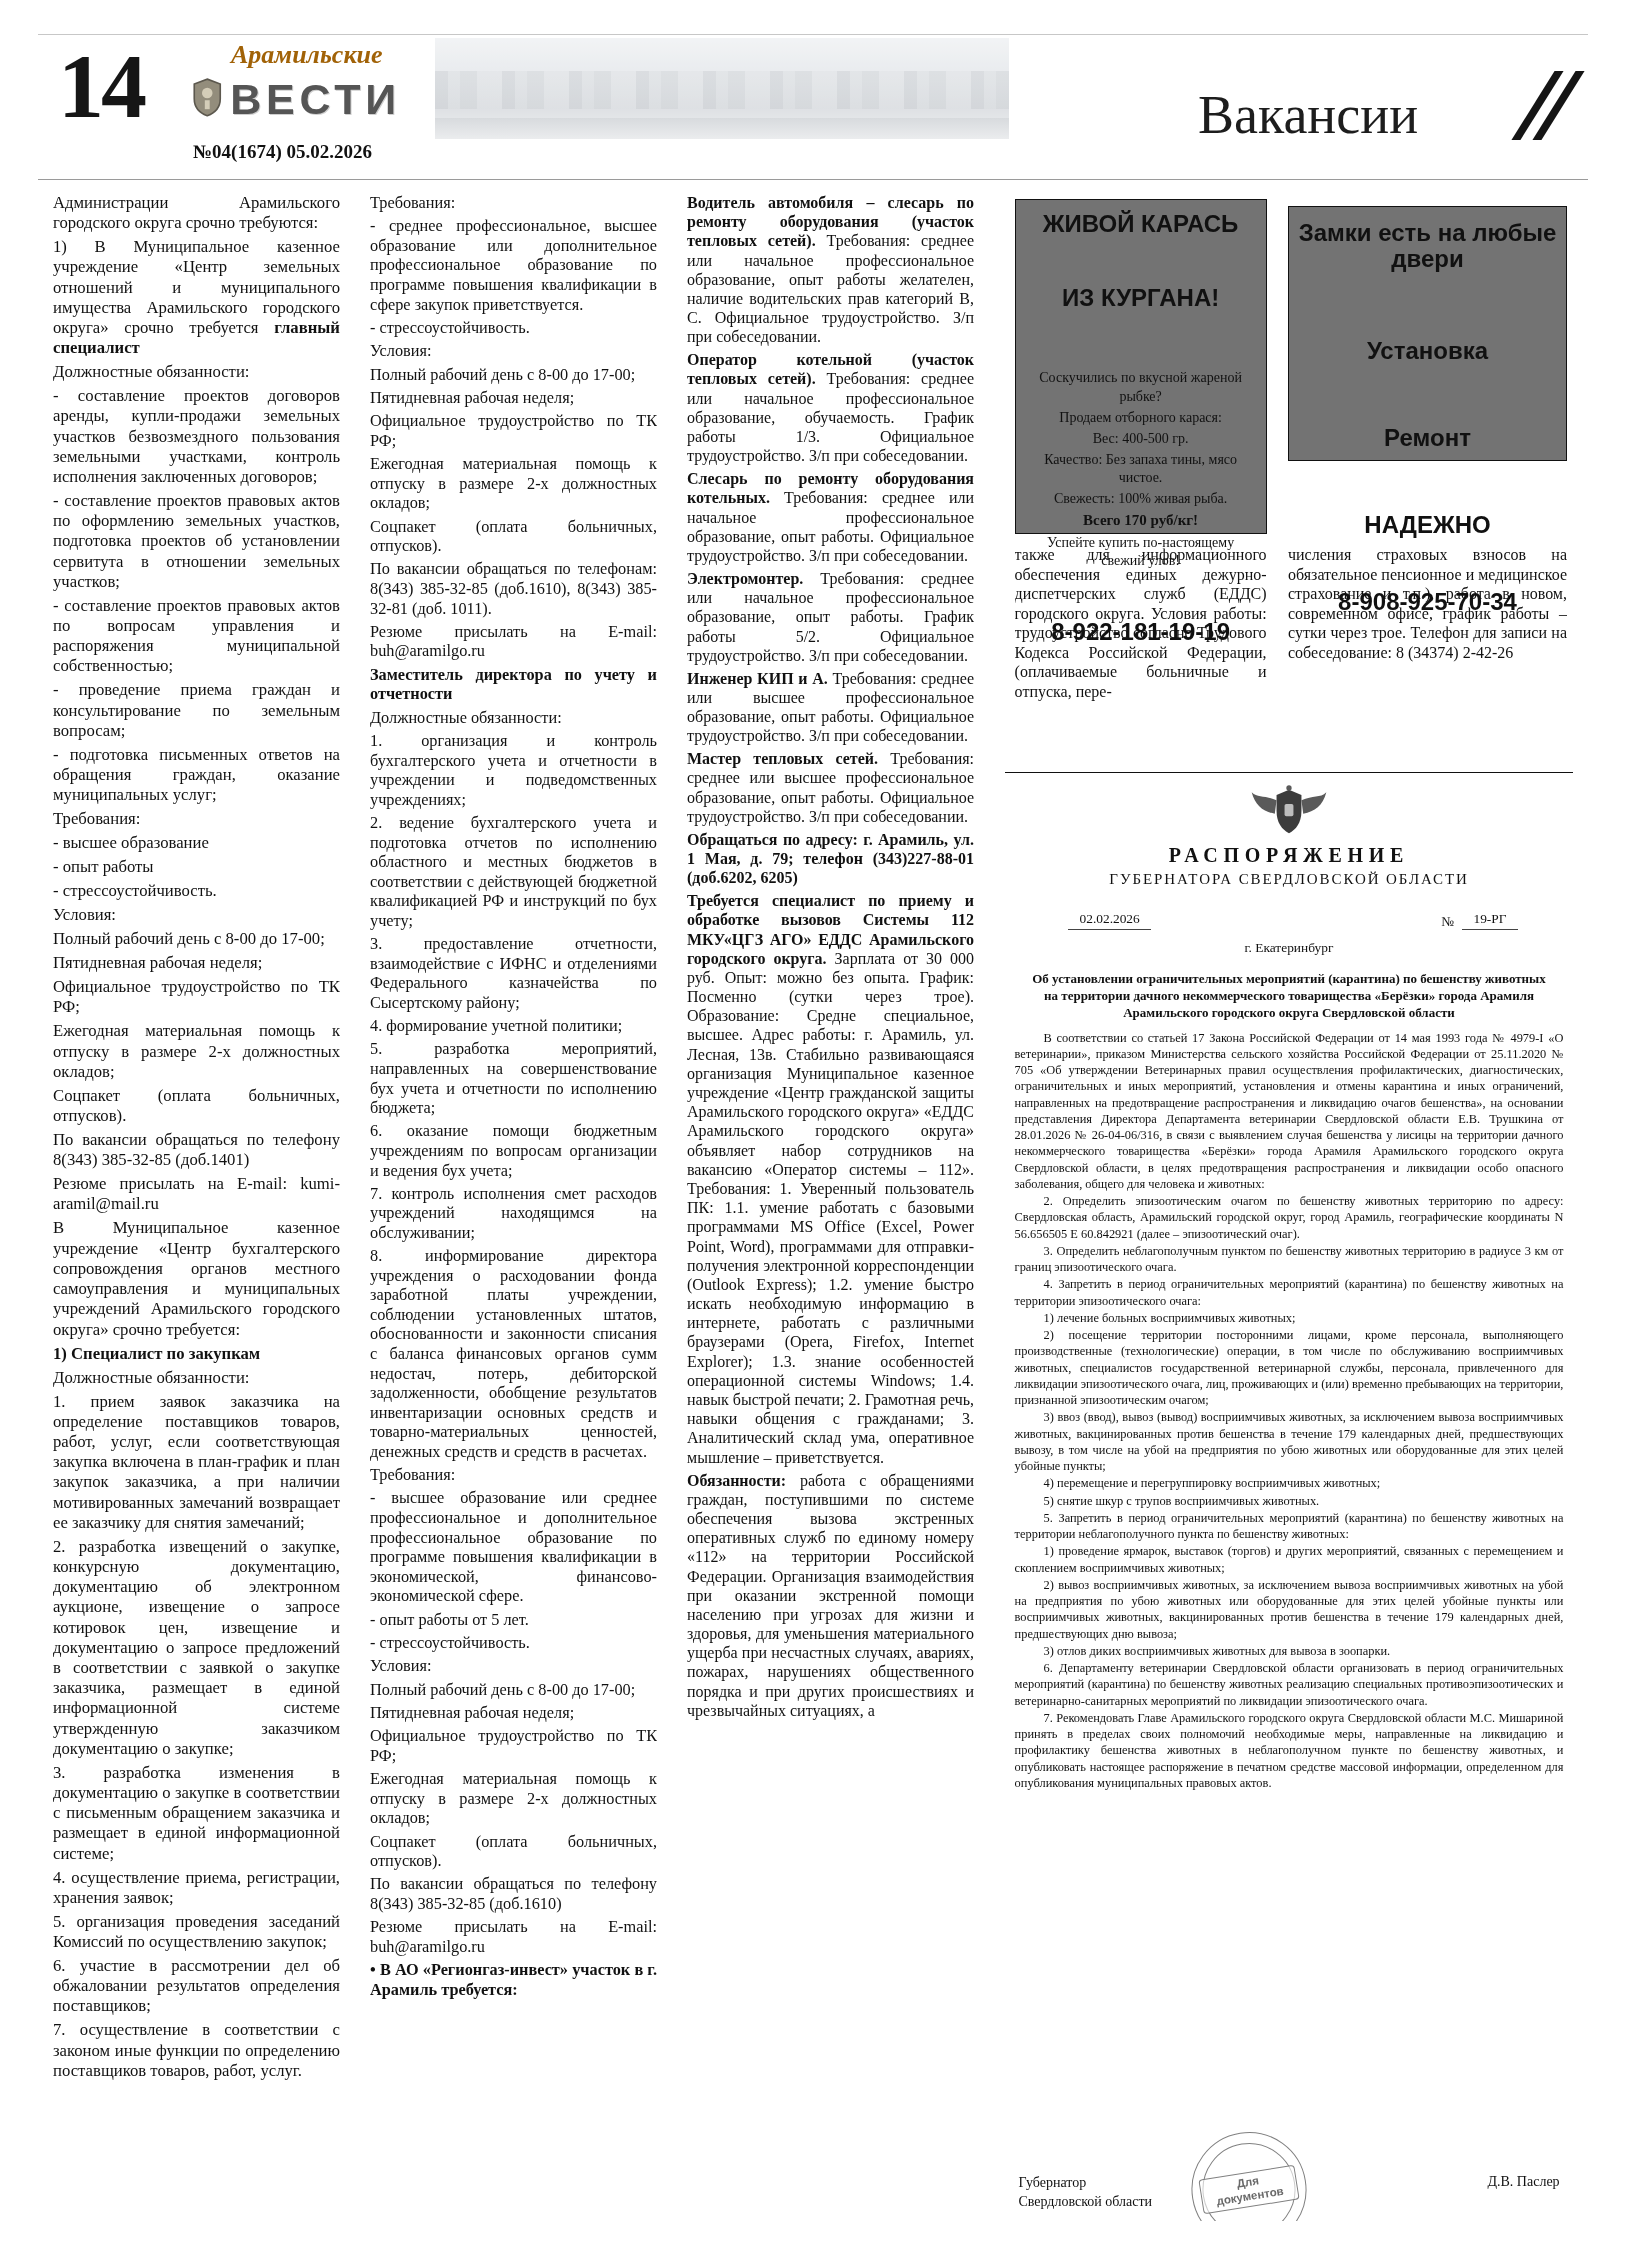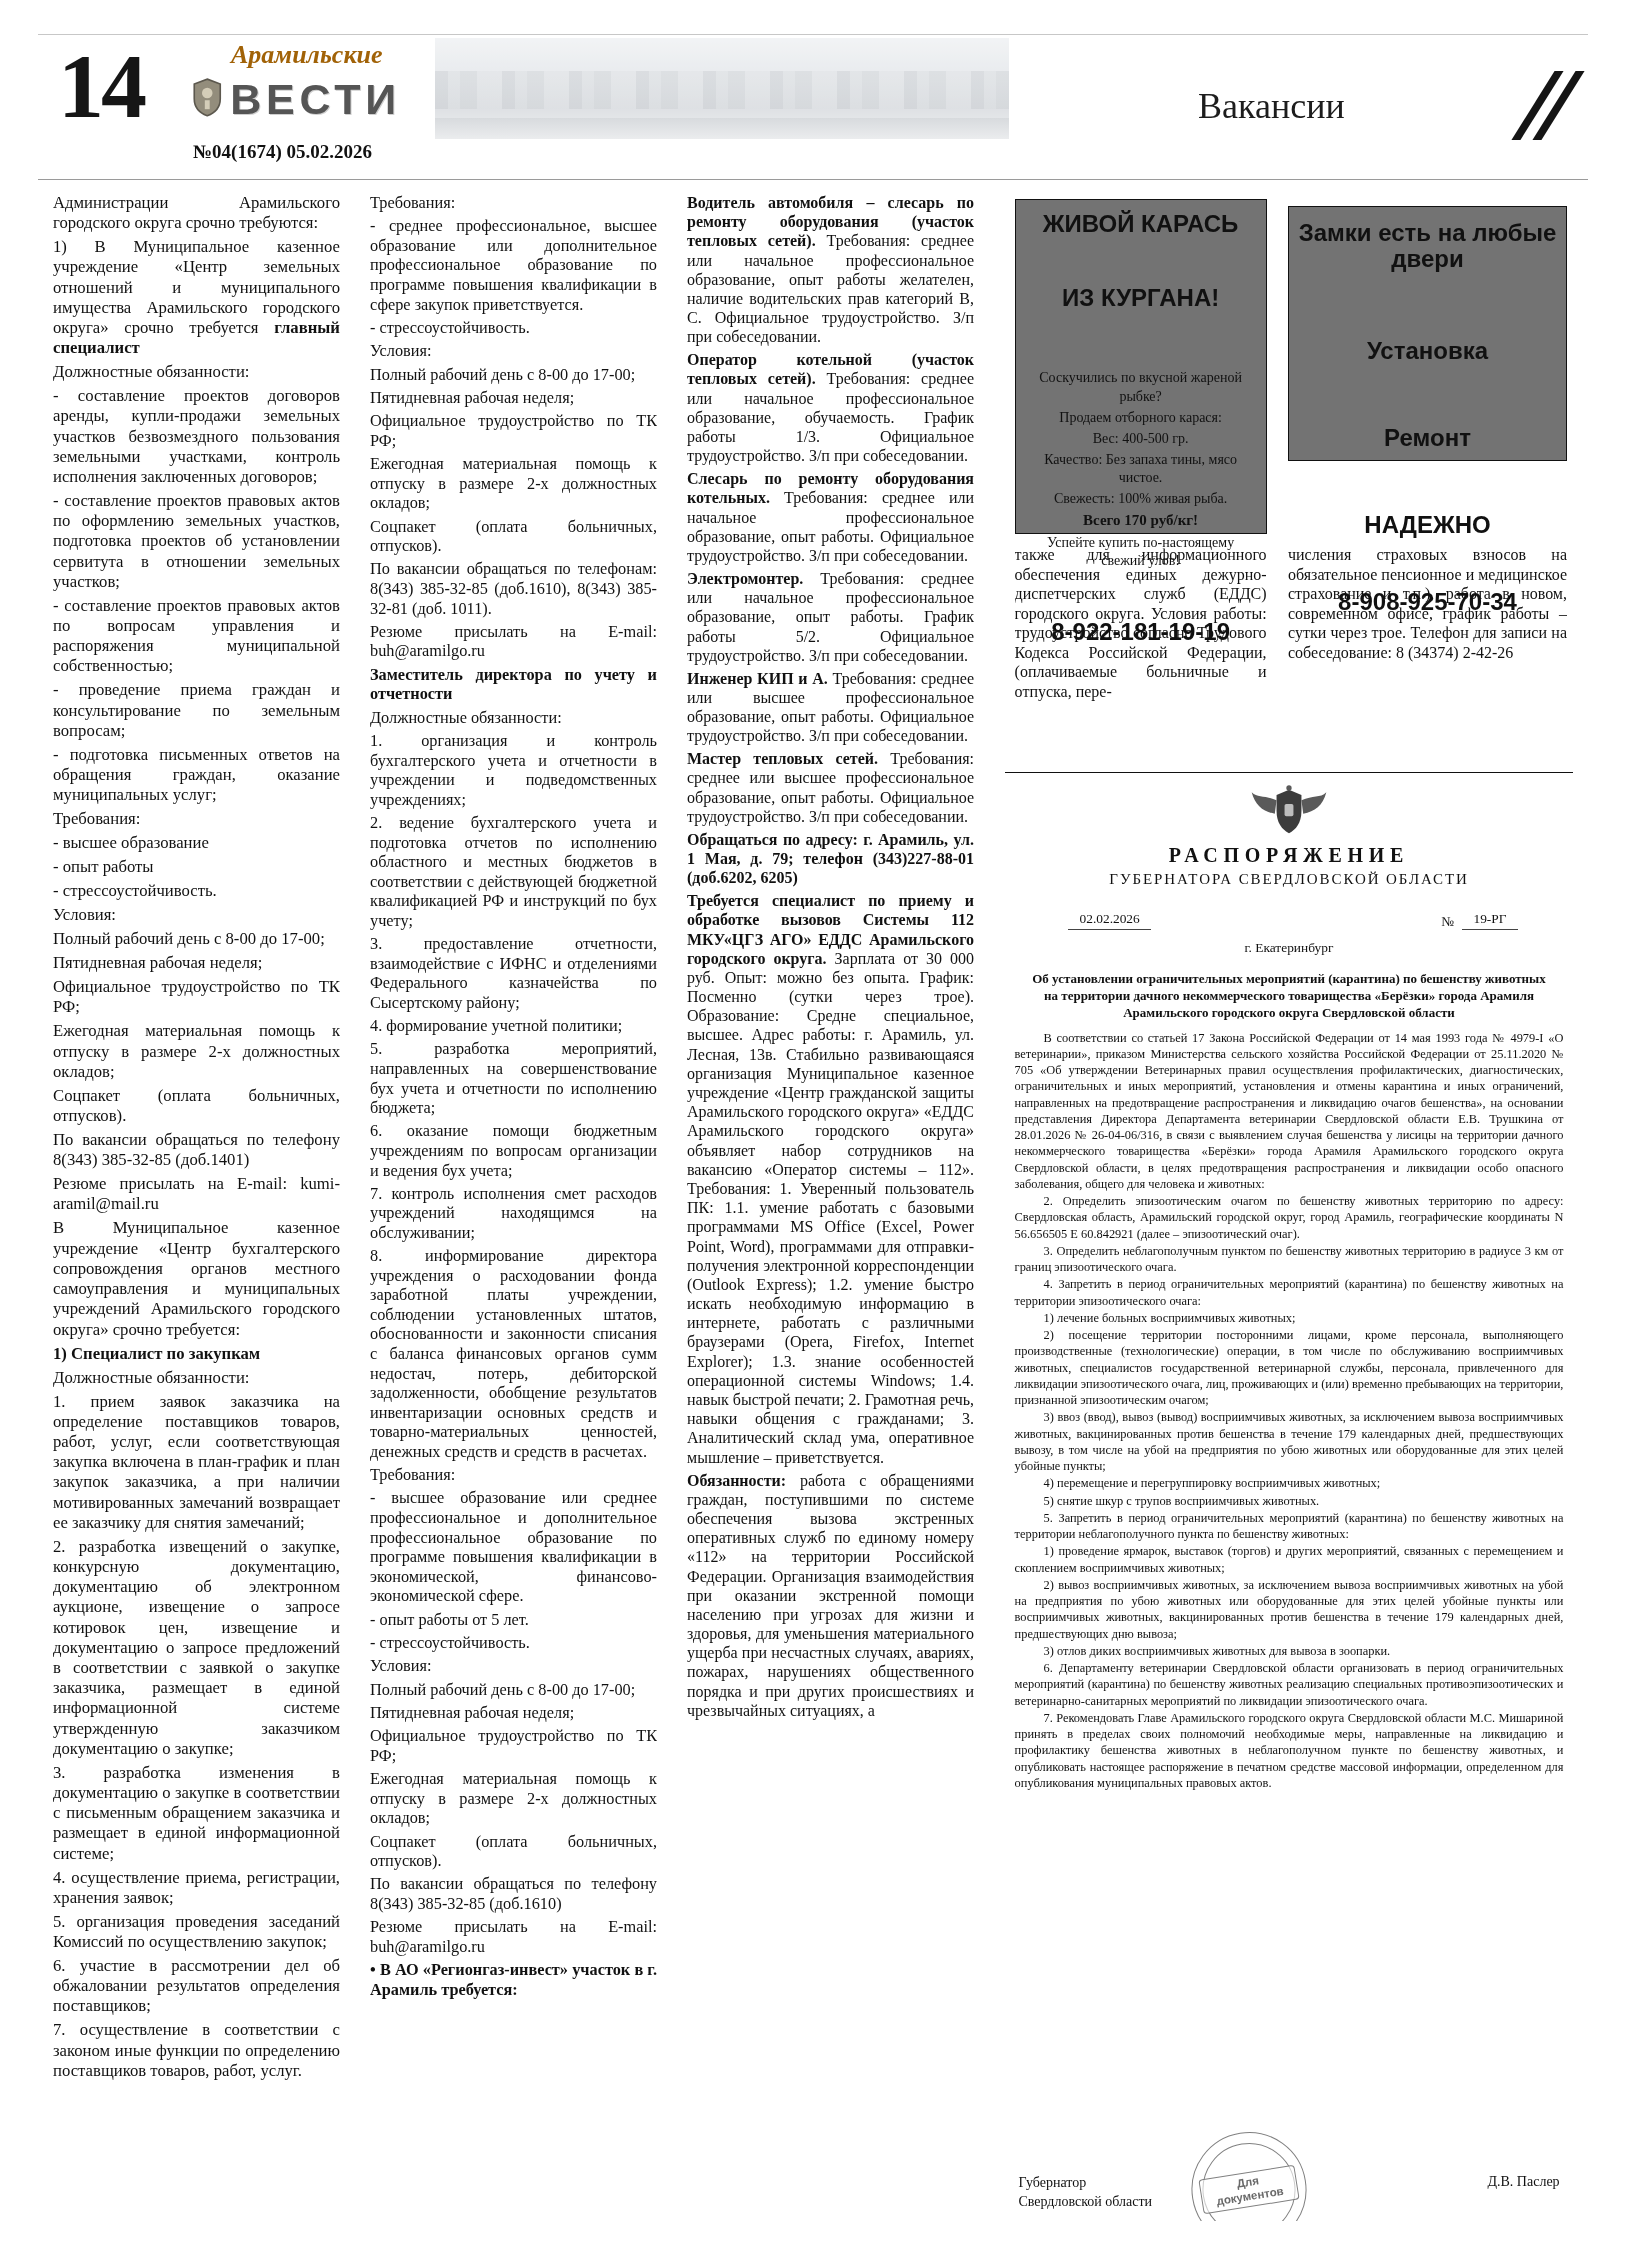--- a/index.html
+++ b/index.html
@@ -12,21 +12,21 @@
   .masthead{position:absolute;left:191px;top:42px;}
   .masthead-script{color:#a16207;font-style:italic;font-weight:700;font-size:26px;line-height:1;margin-left:40px;}
   .masthead-main{display:flex;align-items:flex-end;gap:6.7px;margin-top:9px;}
   .masthead-title{font-family:"Liberation Sans","DejaVu Sans",sans-serif;font-weight:800;font-size:43px;line-height:1;color:#555;letter-spacing:4.8px;text-shadow:1px 1px 0 #cfcfcf;}
   .issue-line{position:absolute;left:193px;top:141px;font-weight:700;font-size:19px;}
   .header-photo{position:absolute;left:435px;top:38px;width:574px;height:101px;overflow:hidden;opacity:.55;
      background:linear-gradient(180deg,#e8ebee 0%,#d3d8dd 45%,#c4c9cf 70%,#e2e4e7 100%);}
   .header-photo::before{content:"";position:absolute;left:0;right:0;top:32.5px;height:38px;opacity:.35;
      background:repeating-linear-gradient(90deg,#8c939b 0 13.4px,#b7bcc2 13.4px 25px,#9aa0a7 25px 42px,#c3c7cc 42px 67px);}
   .header-photo::after{content:"";position:absolute;left:0;right:0;bottom:0;height:21px;background:linear-gradient(180deg,#aab0b6,#d7dadd);opacity:.6;}
-  .section-title{position:absolute;left:1198px;top:88px;font-size:36px;line-height:1;color:#1d1d1d;}
+  .section-title{position:absolute;left:1198px;top:88px;font-size:54px;line-height:1;color:#1d1d1d;}
   .slash-deco{position:absolute;left:1512px;top:71px;width:75px;height:69px;}
   .slash-deco i{position:absolute;top:0;bottom:0;width:8.6px;background:#151515;transform:skewX(-32deg);}
   .slash-deco i:nth-child(1){left:21px;}
   .slash-deco i:nth-child(2){left:42px;}
   
   .col{position:absolute;top:193px;height:2028px;width:287px;overflow:hidden;text-align:justify;hyphens:auto;}
   .col1{left:53px;font-size:16.7px;line-height:1.21;}
   .col2{left:370px;font-size:16.3px;line-height:1.2;}
   .col3{left:687px;font-size:16px;line-height:1.2;}
   .para{margin:0 0 3.8px 0;}

